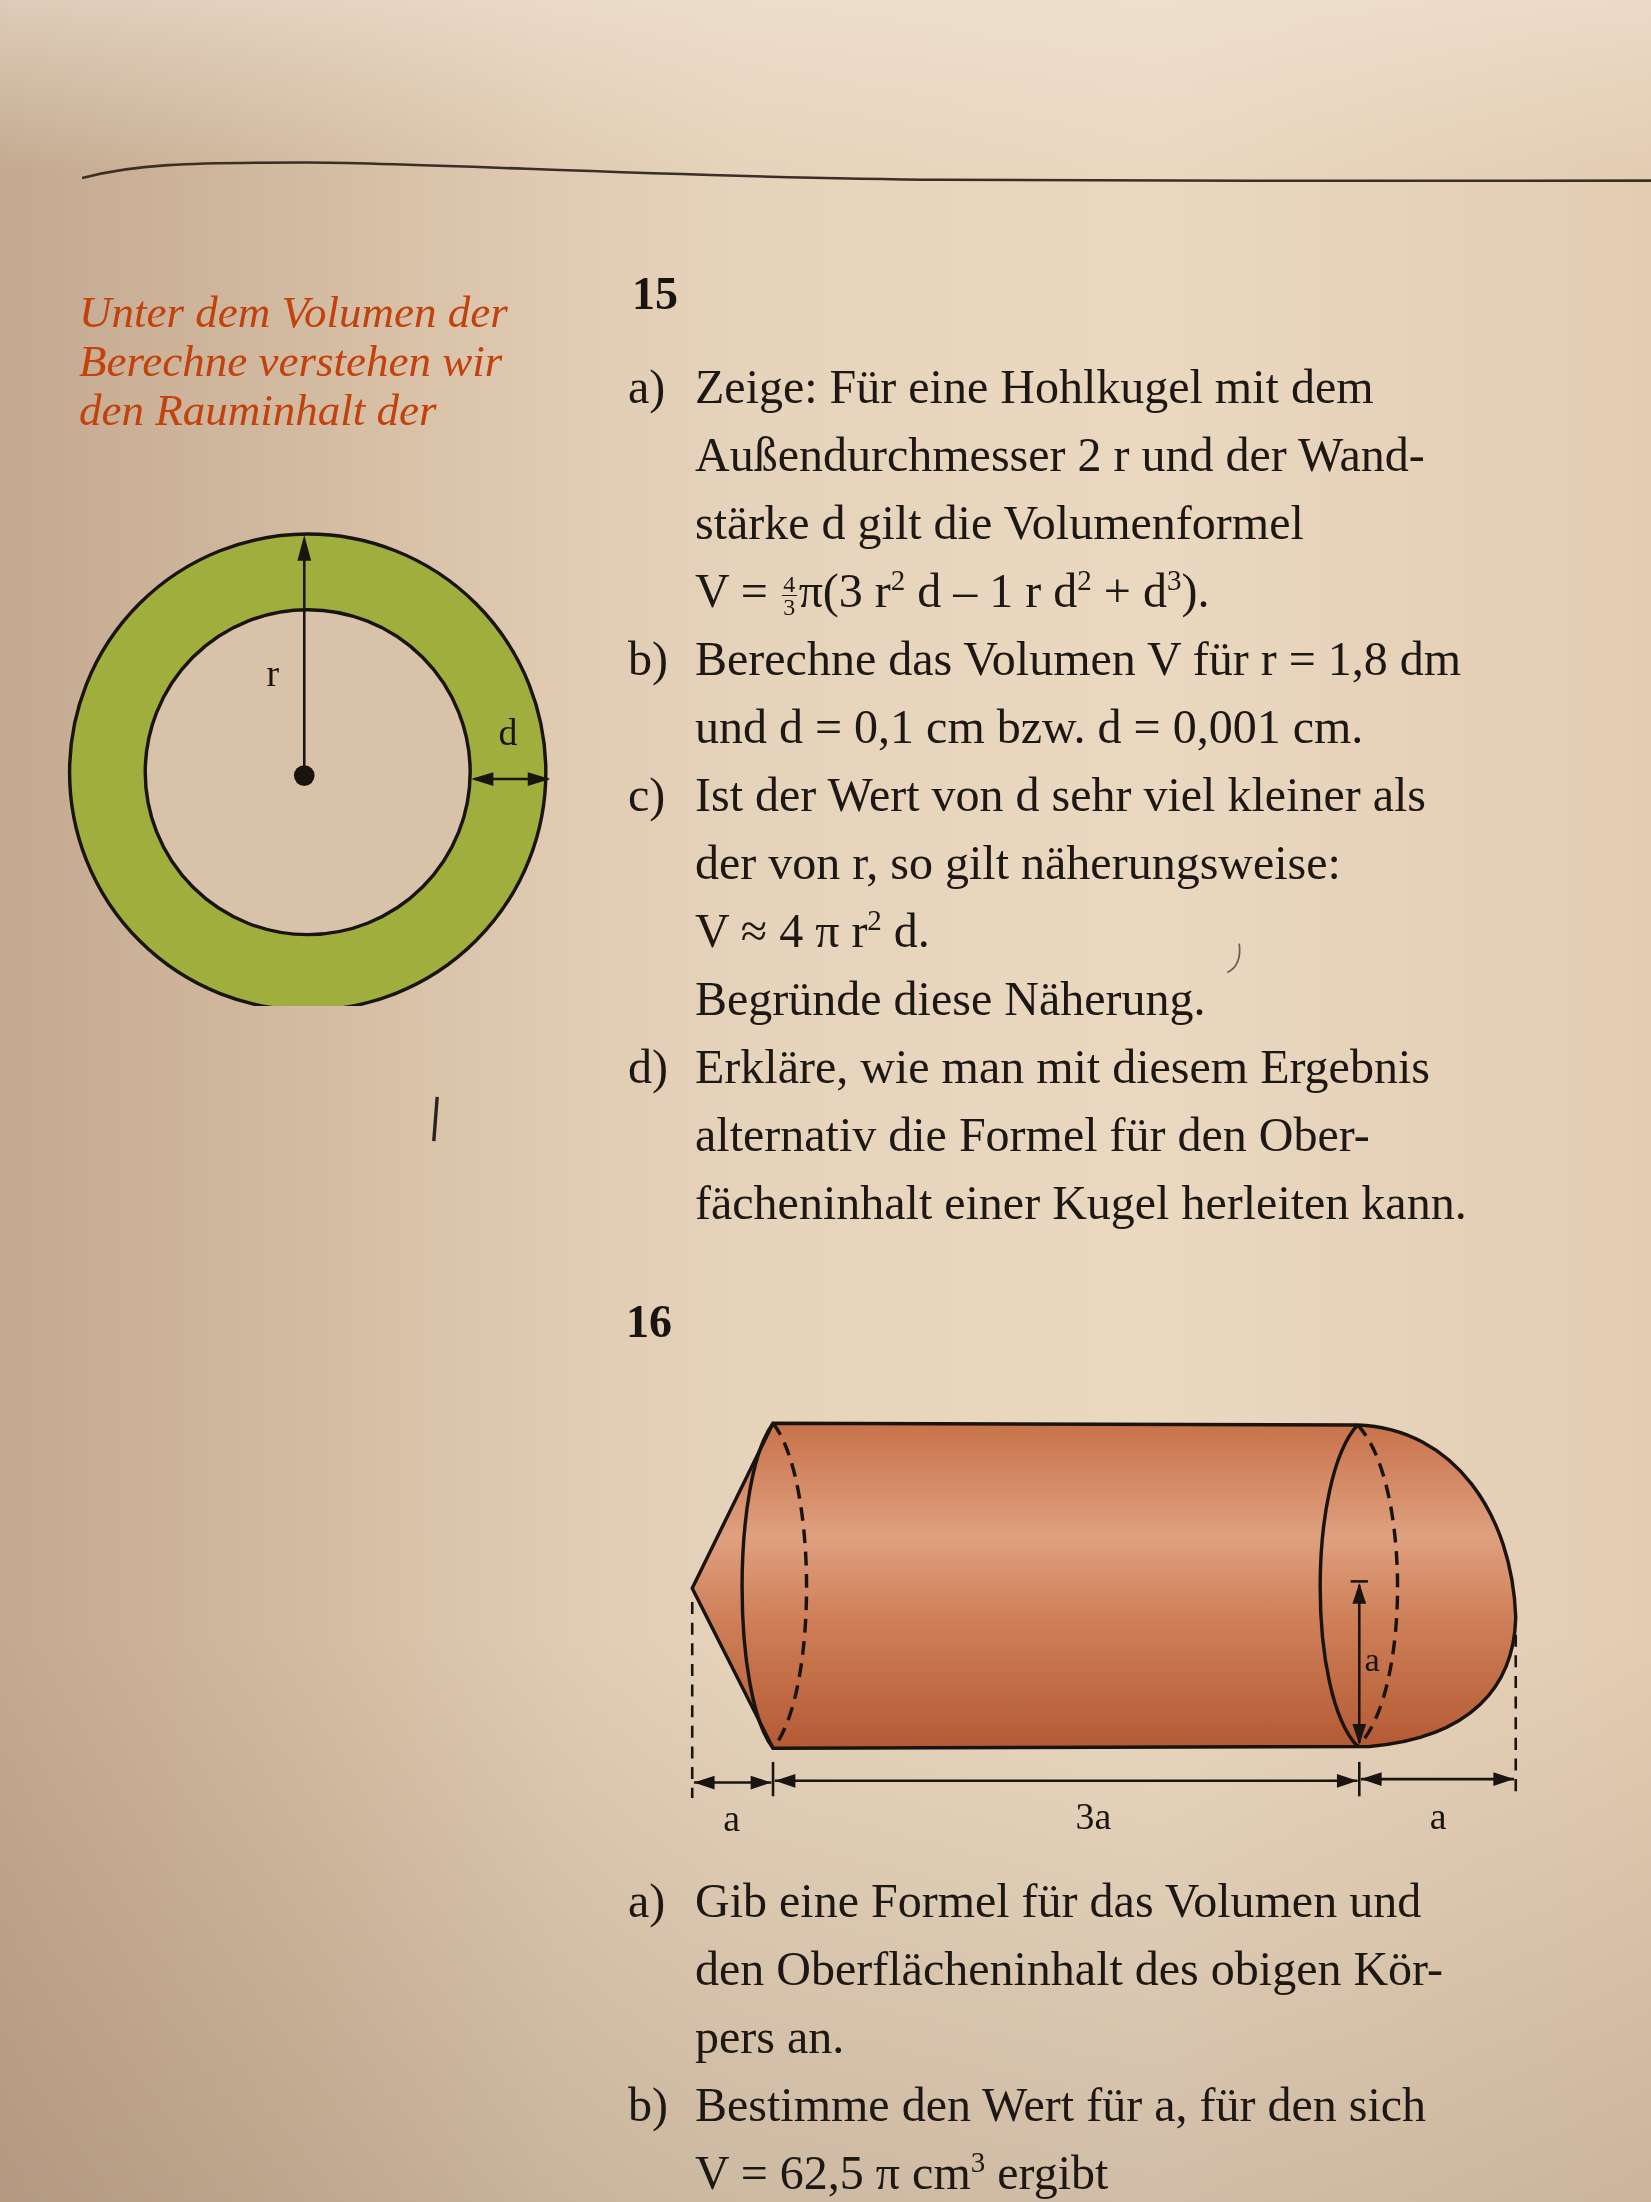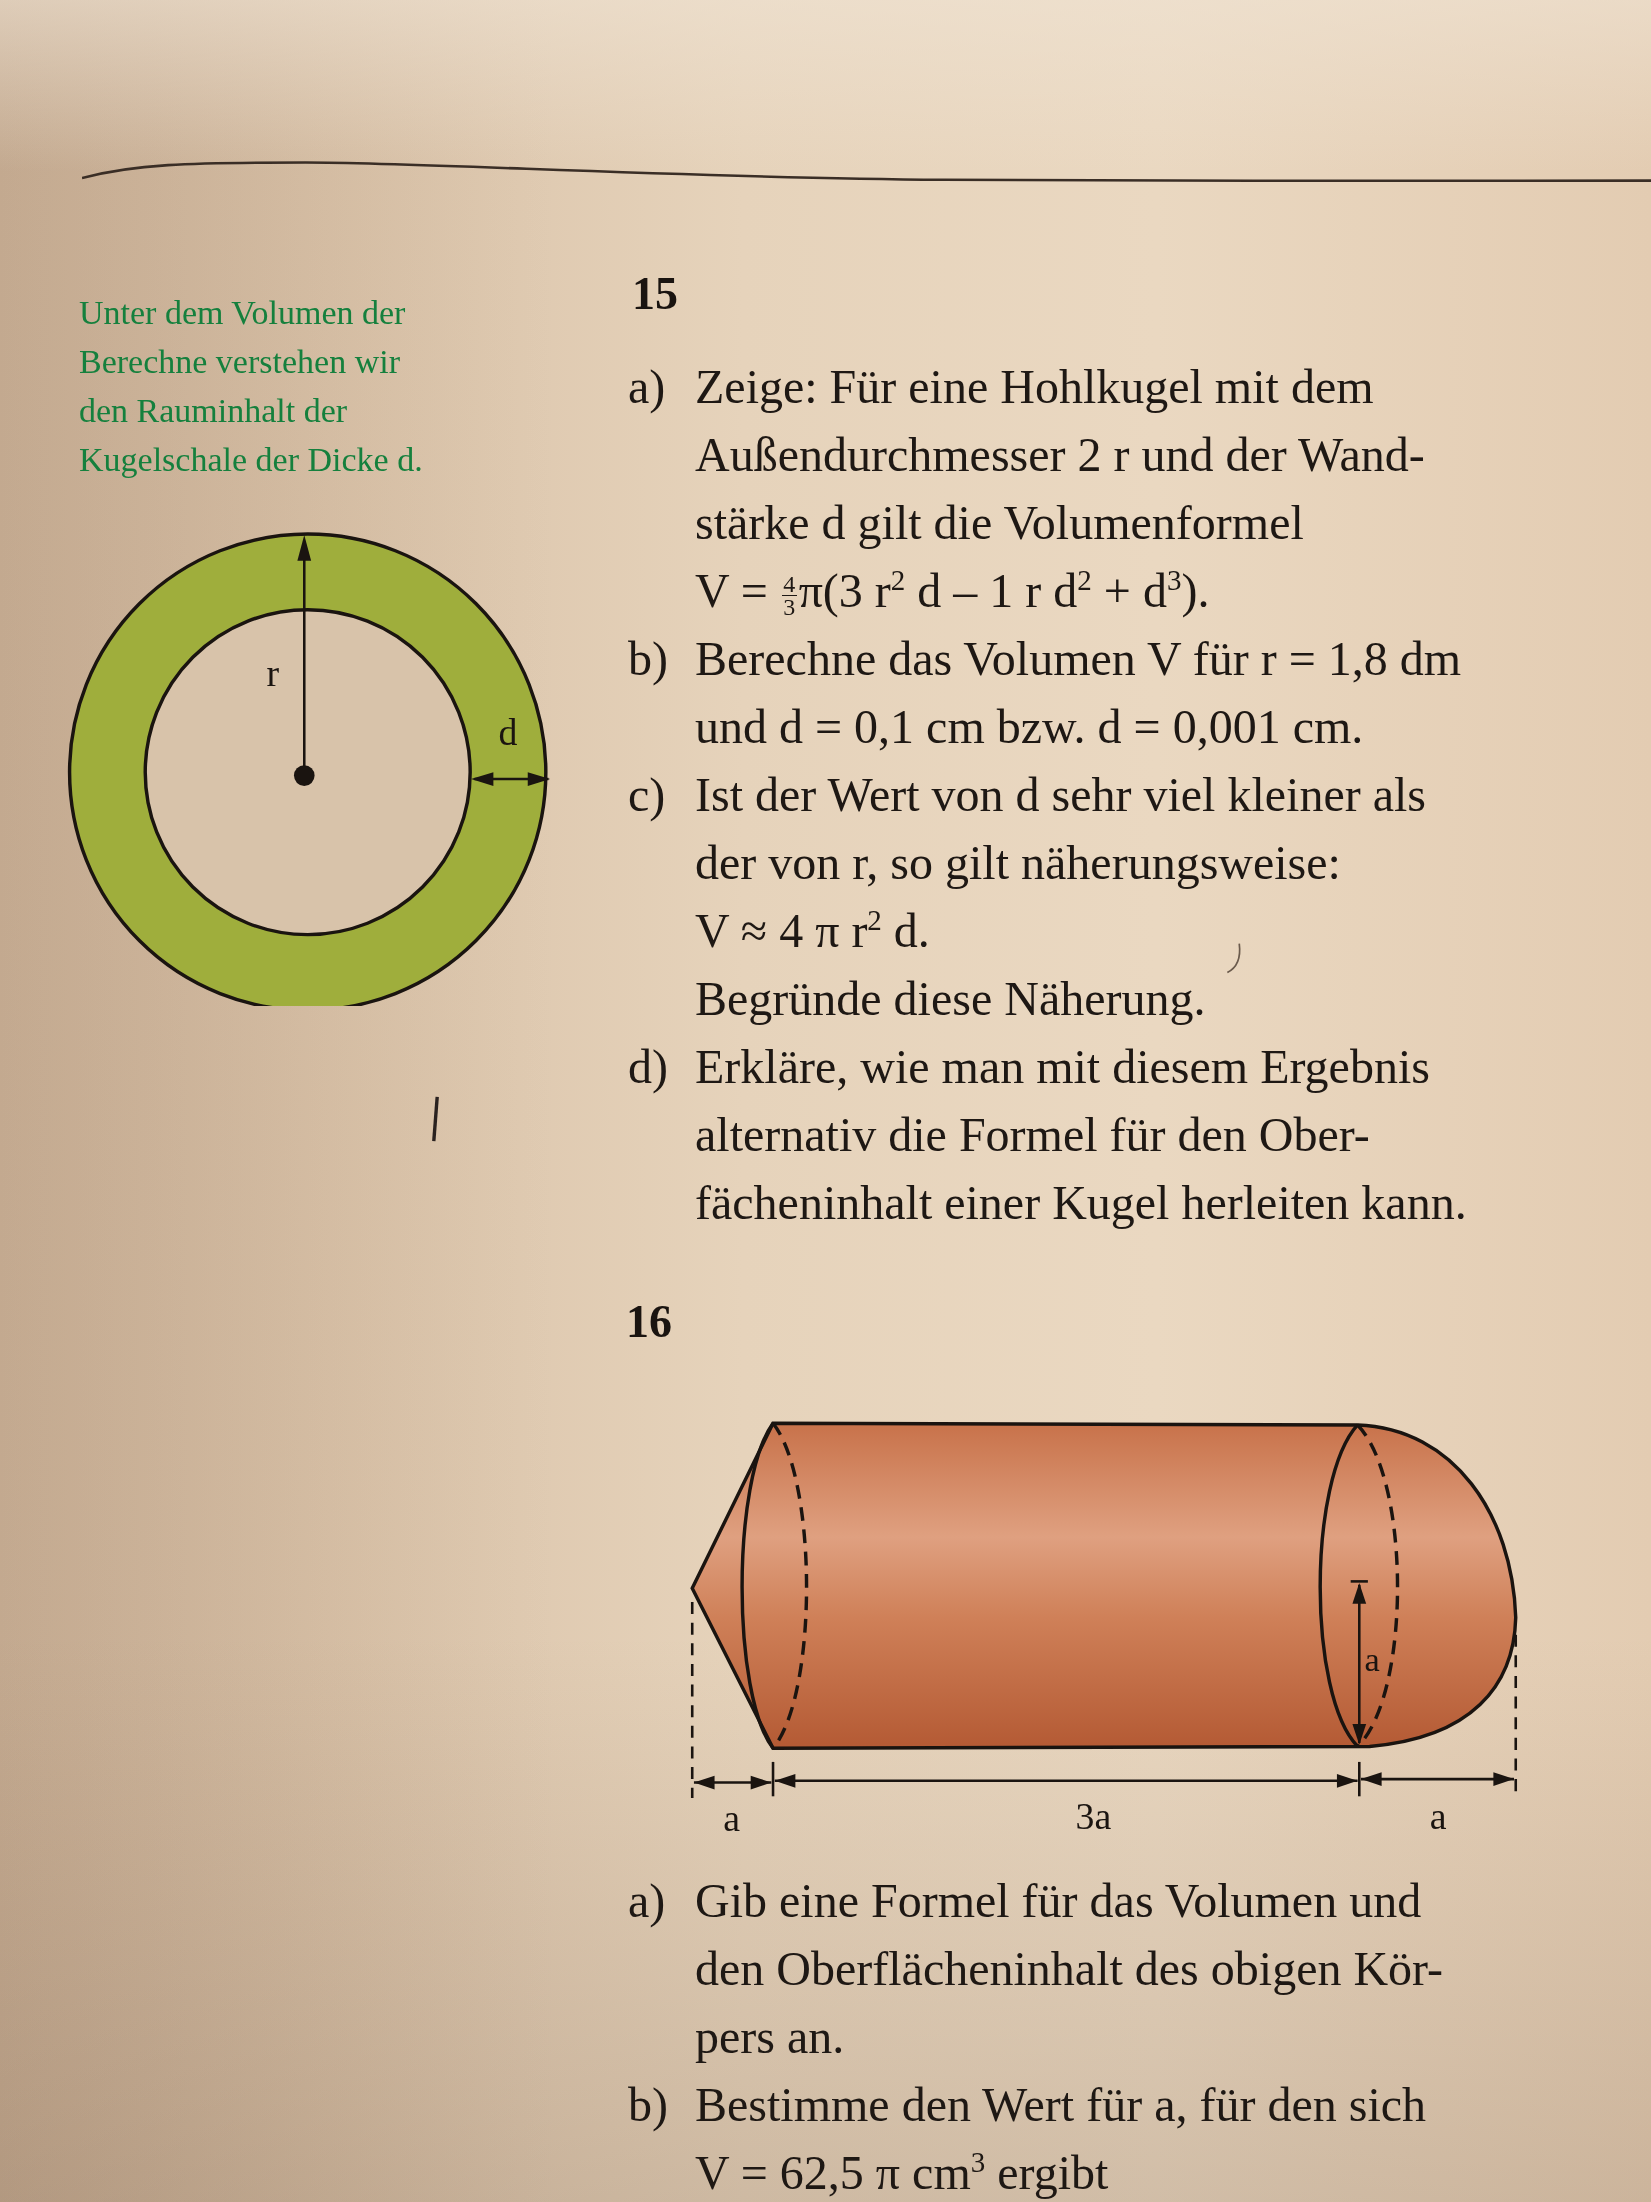--- a/index.html
+++ b/index.html
@@ -19,21 +19,21 @@
   }
   .shade-bottom {
     position:absolute; left:0; top:1635px; width:1652px; height:568px;
     background: linear-gradient(180deg, rgba(120,95,75,0), rgba(120,95,75,0.22));
   }
   .header-rule {
     position:absolute; left:82px; top:159px; width:1570px; height:26px;
   }
   .sidenote {
     position:absolute; left:79px; top:288px; width:482px;
-    font-size:34px; line-height:49px; color:#15803d;
+    font-style:italic; font-size:45px; line-height:49px; color:#c2410c;
   }
   .fig-hollow { position:absolute; left:67px; top:516px; width:490px; height:490px; }
   .ex-number {
     position:absolute; font-weight:bold; font-size:46px; color:#1a1410;
   }
   #ex15-num { left:632px; top:267px; }
   #ex16-num { left:626px; top:1295px; }
   .task {
     position:absolute; left:628px; width:1032px;
     font-size:48px; line-height:68px; color:#1e1814;
@@ -61,21 +61,20 @@
 <div class="shade-bottom"></div>
 
 <svg class="header-rule" viewBox="0 0 1825 30">
   <path d="M0 22 C 60 6, 120 4, 260 4 S 700 22, 1000 24 S 1500 25, 1825 25" stroke="#3a2e26" stroke-width="3" fill="none"></path>
 </svg>
 
 <div class="sidenote">
   <div>Unter dem Volumen der</div>
   <div>Berechne verstehen wir</div>
   <div>den Rauminhalt der</div>
-  <div>Kugelschale der Dicke d.</div>
 </div>
 
 <svg class="fig-hollow" viewBox="0 0 570 570">
   <circle cx="280" cy="298" r="277" fill="#9fae3c" stroke="#1a1410" stroke-width="4"></circle>
   <circle cx="280" cy="298" r="189" fill="#d8c3aa" stroke="#1a1410" stroke-width="4"></circle>
   <line x1="276" y1="302" x2="276" y2="30" stroke="#1a1410" stroke-width="3"></line>
   <polygon points="276,22 268,52 284,52" fill="#1a1410"></polygon>
   <circle cx="276" cy="302" r="12" fill="#1a1410"></circle>
   <line x1="474" y1="306" x2="560" y2="306" stroke="#1a1410" stroke-width="3"></line>
   <polygon points="470,306 496,298 496,314" fill="#1a1410"></polygon>

